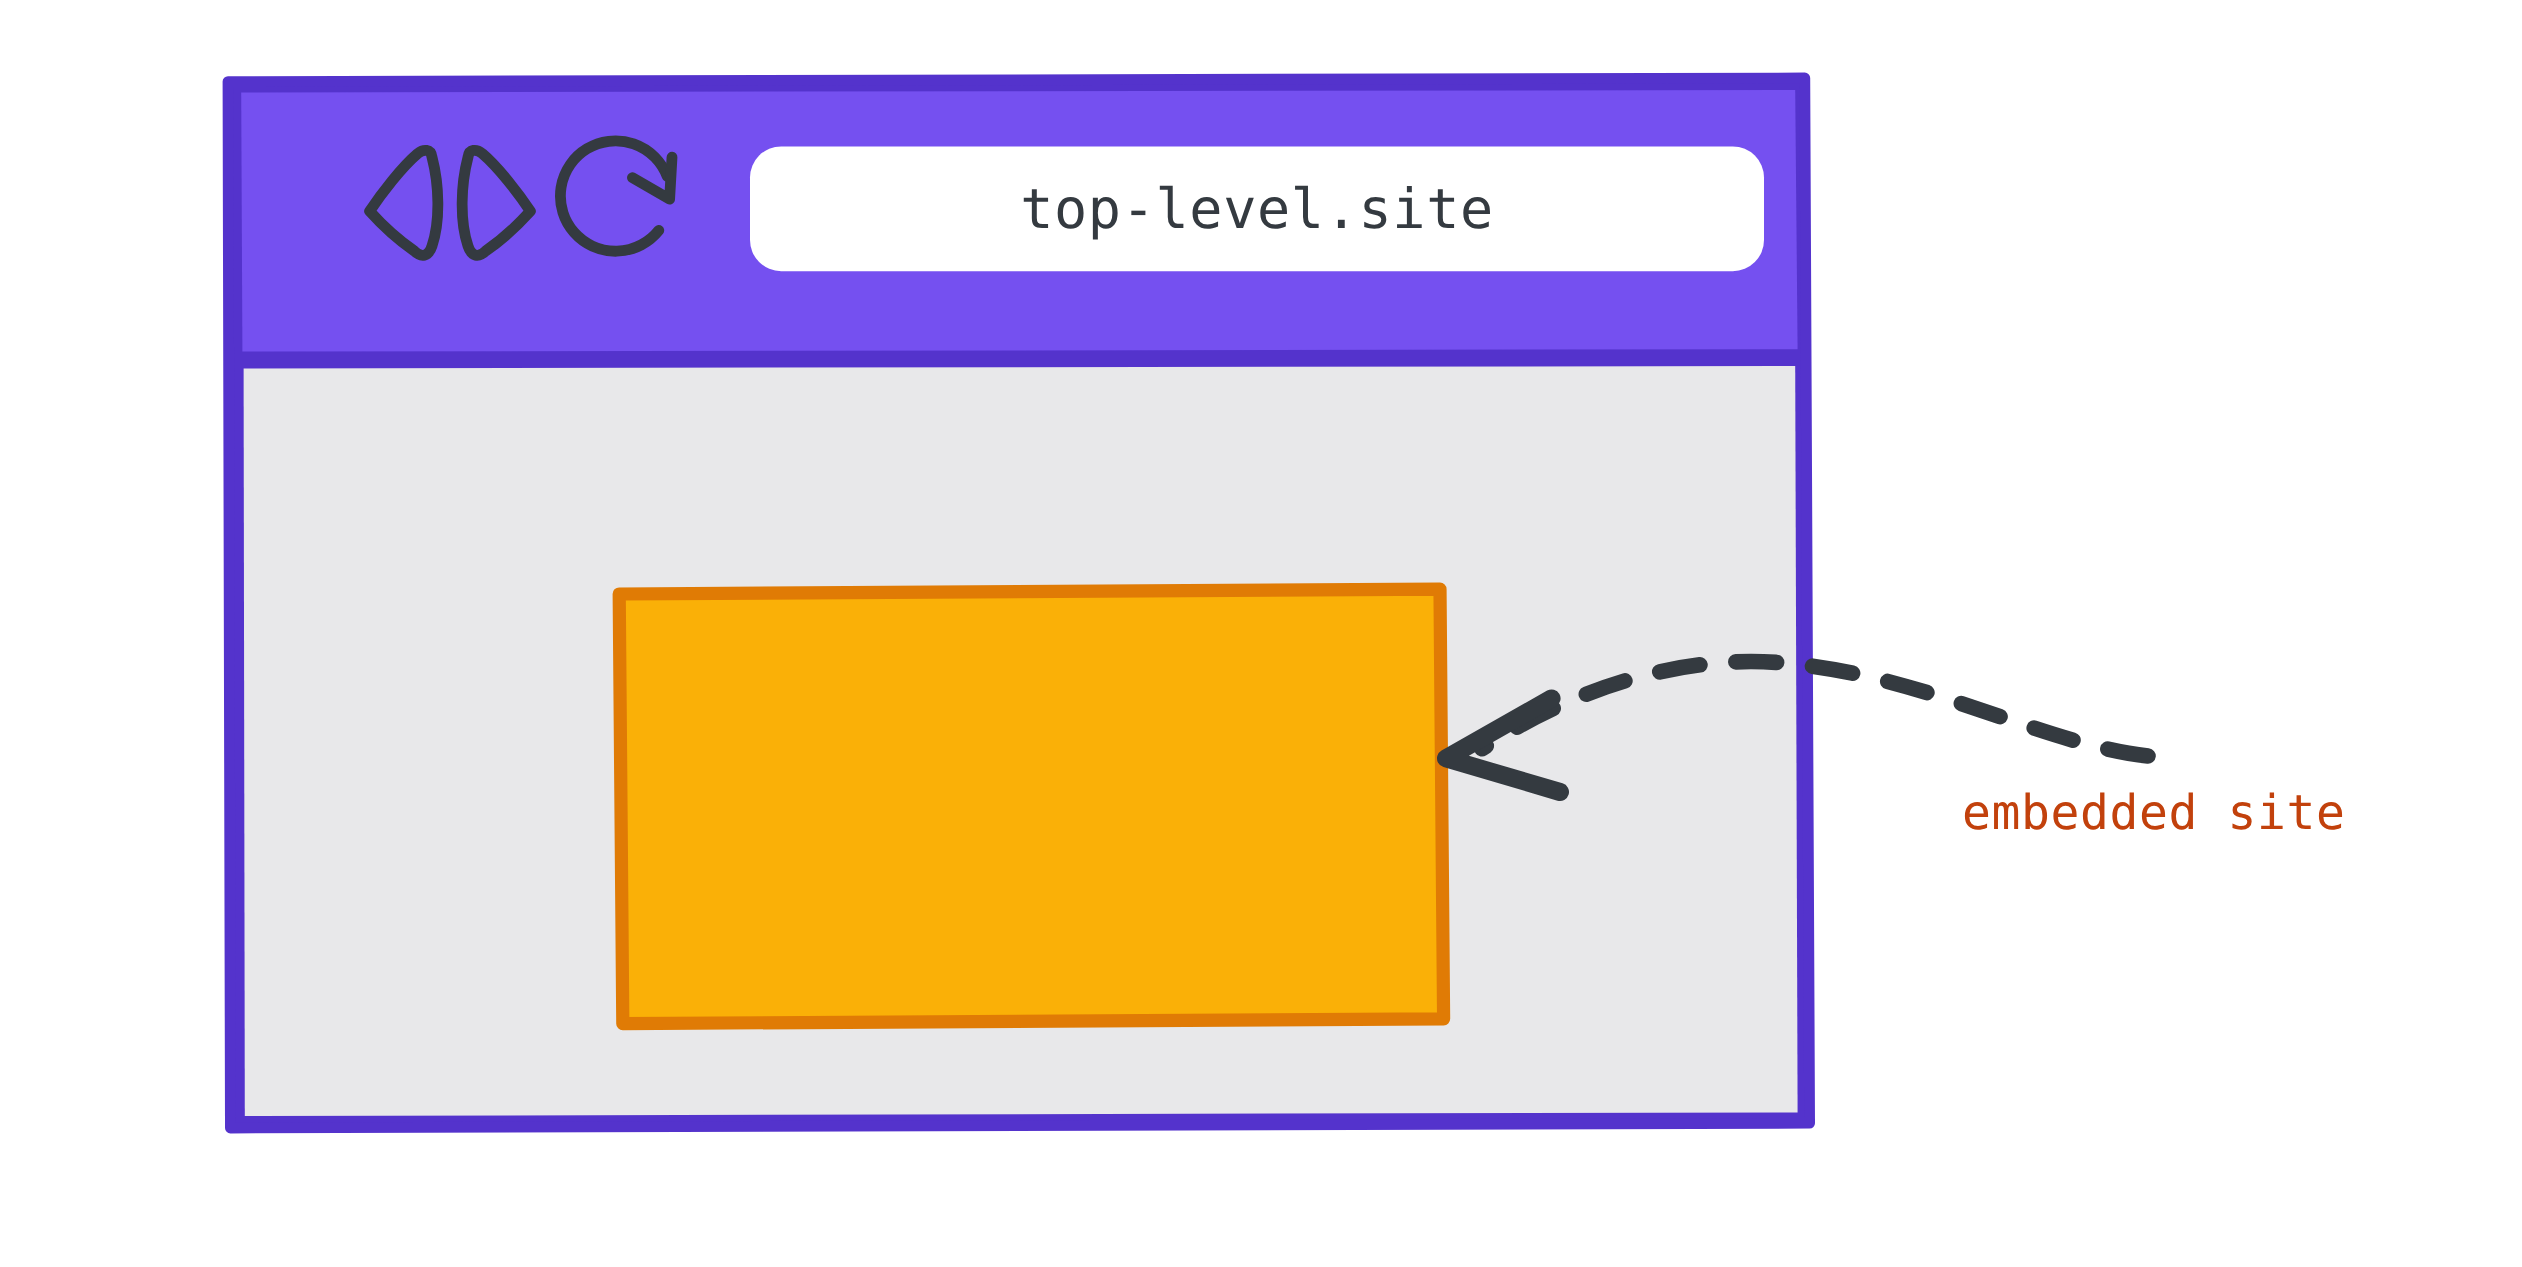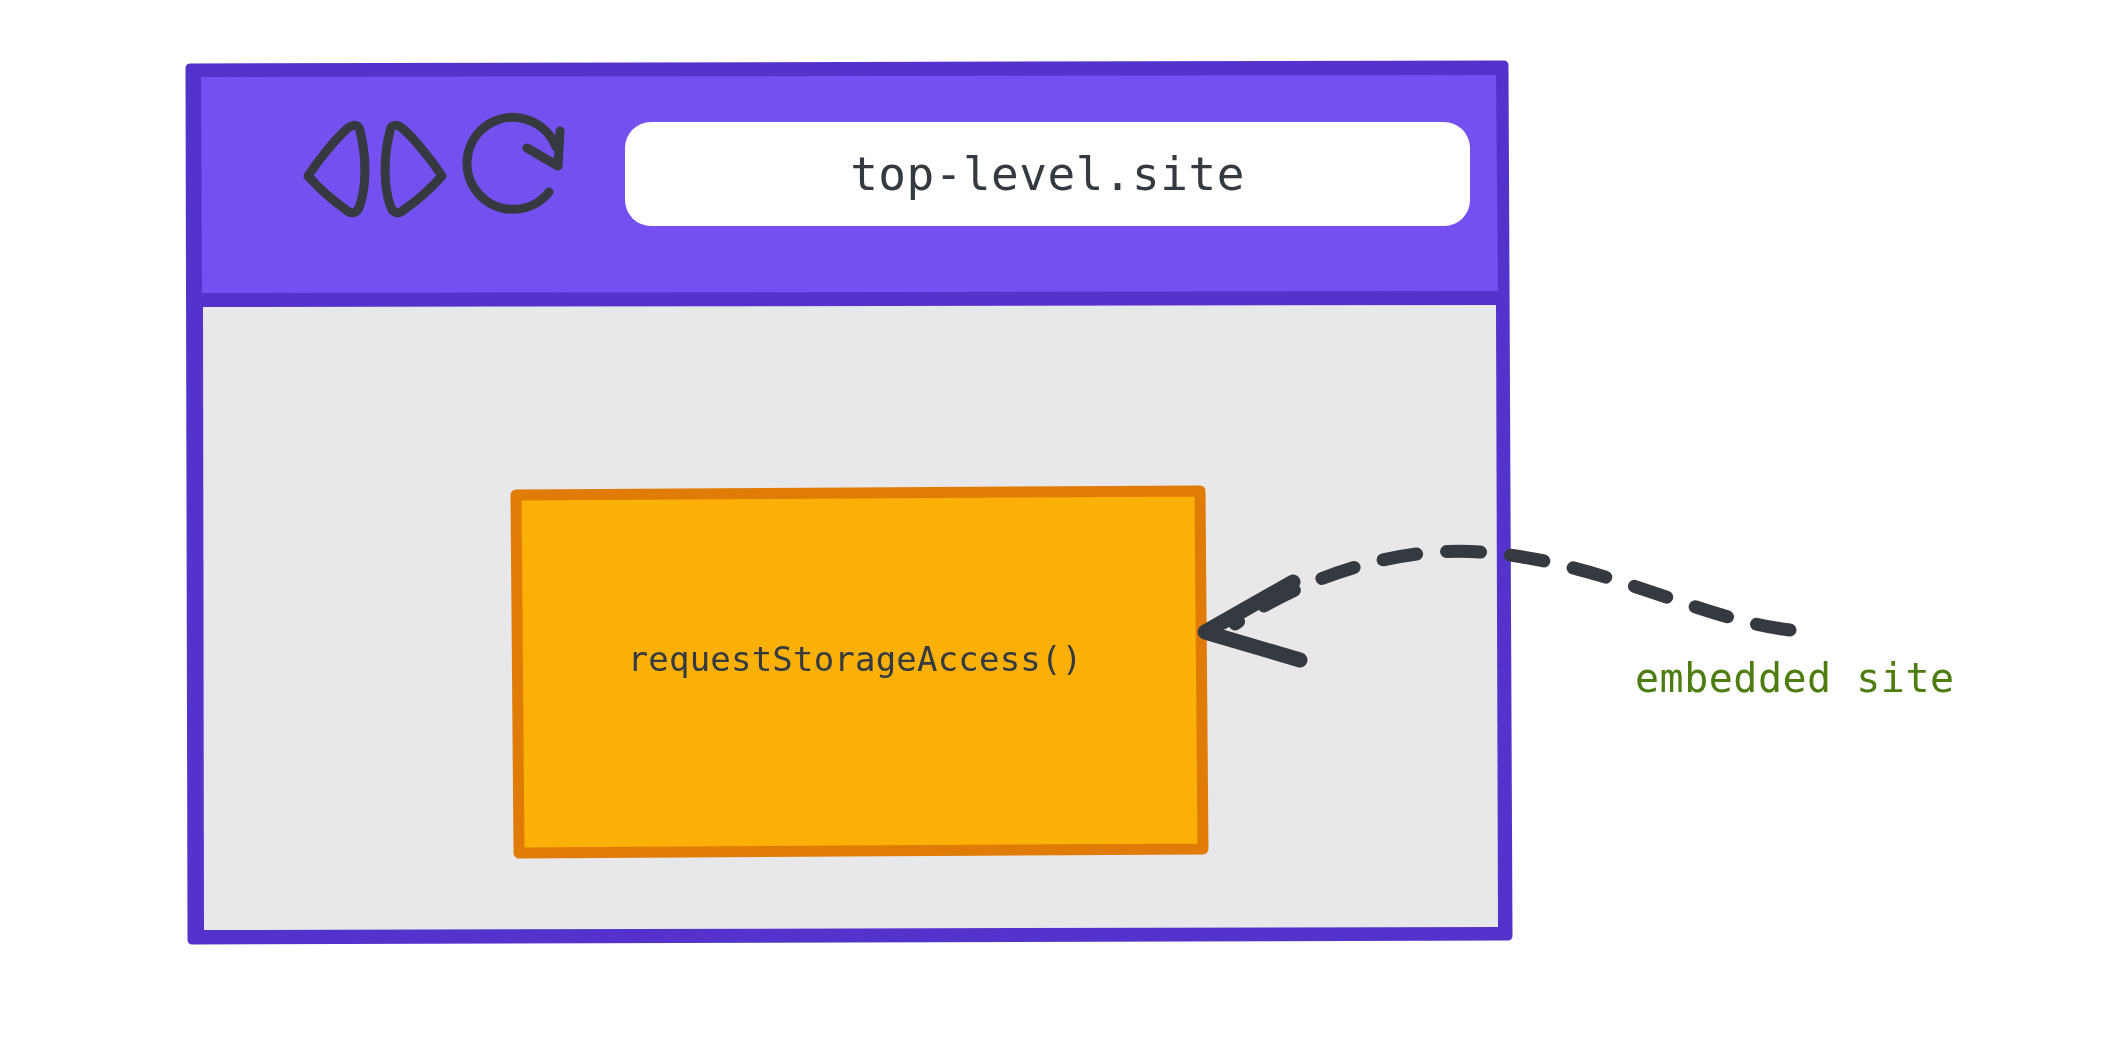--- a/index.html
+++ b/index.html
@@ -57,21 +57,21 @@
     justify-content: center;
     font-size: 34px;
     letter-spacing: 0.2px;
     color: #343a40;
   }
   #embedded-label {
     left: 1635px;
     top: 655px;
     font-size: 40px;
     letter-spacing: 0.5px;
-    color: #4d7c0f;
+    color: #c2410c;
   }
 </style>
 </head>
 <body>
 
 <div id="stage">
 
   <svg id="scene" viewBox="0 0 2102 1056" xmlns="http://www.w3.org/2000/svg">
 
     <g>
@@ -136,17 +136,16 @@
       <path d="M 1205 632
                L 1293 582
                M 1205 632
                L 1300 660" fill="none" stroke="#343a40" stroke-width="15" stroke-linecap="round" stroke-linejoin="round"></path>
     </g>
 
   </svg>
 
   <div class="txt" id="url-text">top-level.site</div>
 
-  <div class="txt" id="orange-label">requestStorageAccess()</div>
 
   <div class="txt" id="embedded-label">embedded site</div>
 
 </div>
 
 </body></html>

